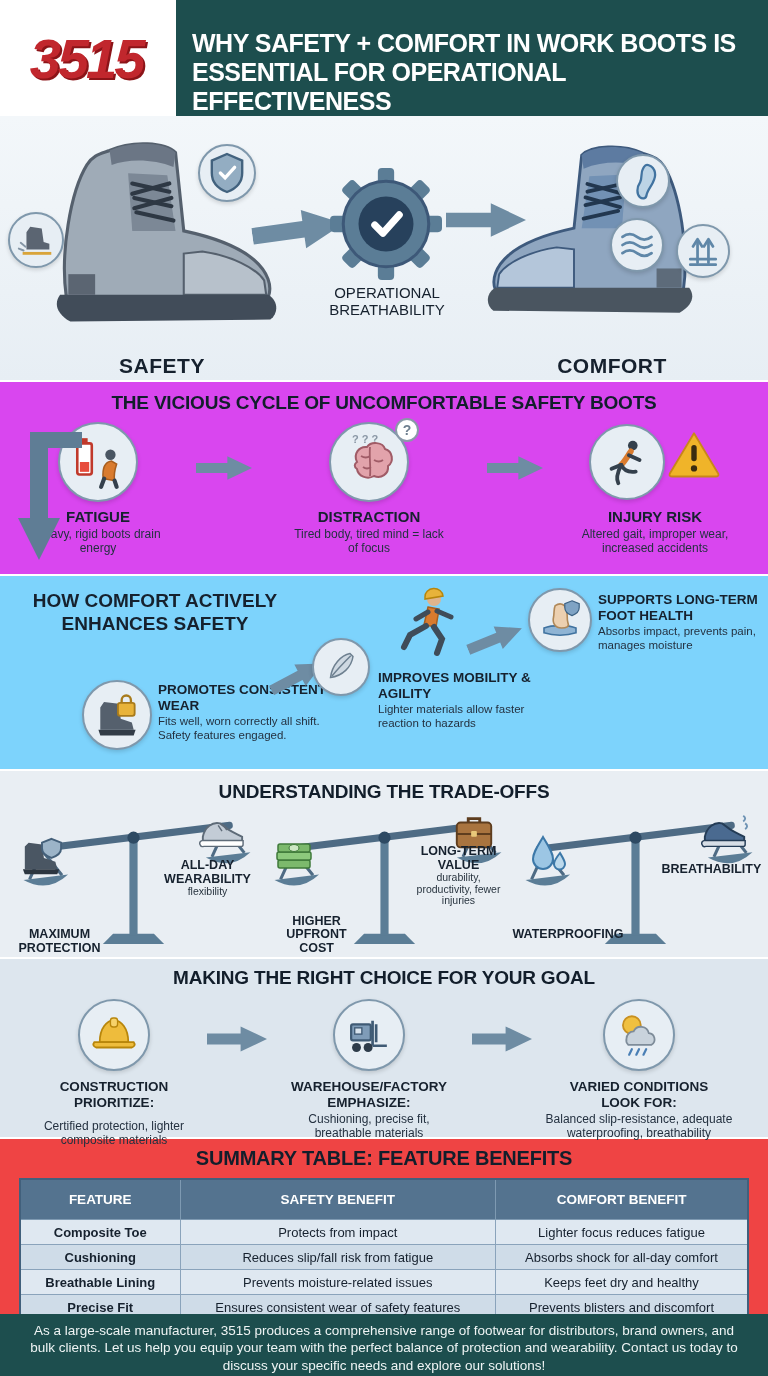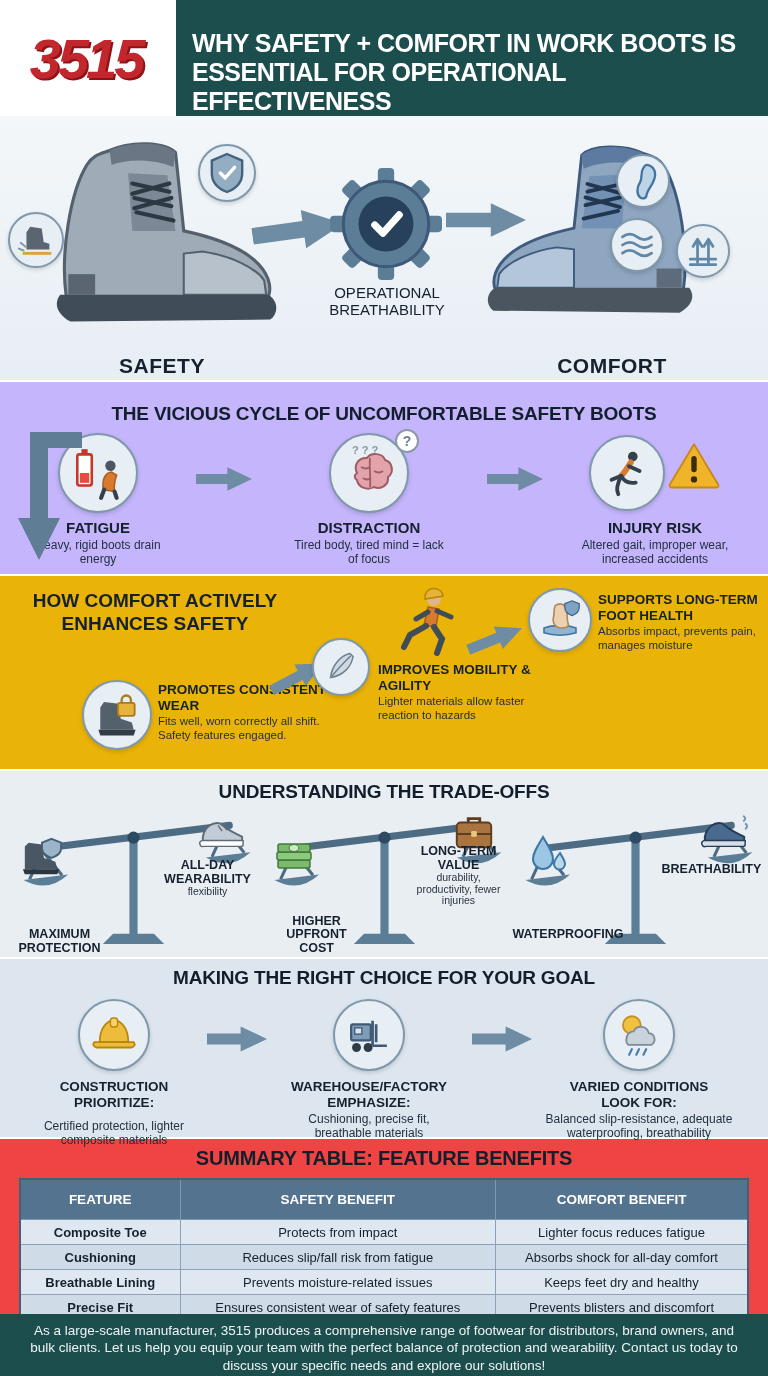--- a/index.html
+++ b/index.html
@@ -18,31 +18,31 @@
 .hero{height:266px;background:linear-gradient(#f3f7fa,#e7eef4);position:relative;border-bottom:2px solid #fff}
 .badge{border-radius:50%;background:#e7eef4;border:2px solid #7f98ac;display:flex;align-items:center;justify-content:center;box-shadow:0 2px 4px rgba(0,0,0,.15)}
 .boot-label{font-size:21px;font-weight:bold;text-align:center;width:200px;letter-spacing:.5px}
 .center-label{width:170px;text-align:center;font-size:15px;font-weight:normal;line-height:1.15}
 .barrow polygon{fill:#6e8ca3}
 
 
 .sec-title{font-weight:bold;text-align:center;color:#121e2b;font-size:19px;letter-spacing:-.2px}
 
 
-.cycle{height:194px;background:#c4b5fd;border-bottom:2px solid #fff;padding-top:21px}
+.cycle{height:194px;background:#d946ef;border-bottom:2px solid #fff;padding-top:10px}
 .cycle-row{display:flex;justify-content:center;margin-top:4px}
 .cy-col{text-align:center}
 .cy-icon{height:88px;display:flex;align-items:center;justify-content:center}
 .cy-title{font-size:15px;font-weight:bold;margin-top:2px}
 .cy-desc{font-size:12px;line-height:1.18;color:#243140;margin-top:2px}
 .cy-arrow{margin-top:30px}
 .qbadge{width:24px;height:24px;border-radius:50%;background:#fff;border:2px solid #8a99a8;color:#6e7f8f;font-weight:bold;font-size:14px;display:flex;align-items:center;justify-content:center}
 
 
-.comfort{height:195px;background:#eab308;position:relative;border-bottom:2px solid #fff}
+.comfort{height:195px;background:#7dd3fc;position:relative;border-bottom:2px solid #fff}
 .cm-title{width:250px;text-align:center;font-size:19px;font-weight:bold;line-height:1.2}
 .cm-item-title{font-size:13.5px;font-weight:bold;line-height:1.15}
 .cm-item-desc{font-size:11.5px;line-height:1.18;color:#243140;margin-top:2px}
 
 
 .trade{height:188px;background:#e9eef3;border-bottom:2px solid #fff;padding-top:10px}
 .trade-row{display:flex;justify-content:center;gap:6px;margin-top:2px}
 .scale-group{position:relative;width:245px;height:150px}
 .sc-left{position:absolute;left:0;bottom:0;width:98px;text-align:center;font-size:12.5px;font-weight:bold;line-height:1.08}
 .sc-right{position:absolute;right:0;width:96px;text-align:center;font-size:12.5px;font-weight:bold;line-height:1.08}
@@ -297,21 +297,21 @@
 
   <div class="abs" style="left:392px;top:8px">
     <svg width="70" height="82" viewBox="0 0 70 80">
       <circle cx="42" cy="14" r="7" fill="#e0b48c"></circle>
       <path d="M33 12 a9 8 0 0 1 18 -1 l-18 3 Z" fill="#e8b33a" stroke="#b8860b" stroke-width="1.5"></path>
       <path d="M36 22 L47 24 L44 42 L32 40 Z" fill="#d97b2e" stroke="#a85e1e" stroke-width="1.5"></path>
       <path d="M45 26 L59 32 M36 27 L24 34" stroke="#3f4c59" stroke-width="5" stroke-linecap="round"></path>
       <path d="M34 41 L18 50 L12 62 M42 42 L50 54 L45 68" stroke="#3f4c59" stroke-width="6" stroke-linecap="round" fill="none"></path>
     </svg>
   </div>
-  <div class="abs" style="left:378px;top:86px;width:165px">
+  <div class="abs" style="left:378px;top:94px;width:165px">
     <div class="cm-item-title">IMPROVES MOBILITY &amp; AGILITY</div>
     <div class="cm-item-desc">Lighter materials allow faster reaction to hazards</div>
   </div>
 
   <svg class="barrow abs" style="left:466px;top:48px;transform:rotate(-22deg)" width="58" height="30" viewBox="0 0 100 44">
       <polygon points="0,13 56,13 56,1 100,22 56,43 56,31 0,31"></polygon>
     </svg>
 
   <div class="badge abs" style="left:528px;top:12px;width:64px;height:64px">
     <svg width="48" height="48" viewBox="0 0 60 60">

